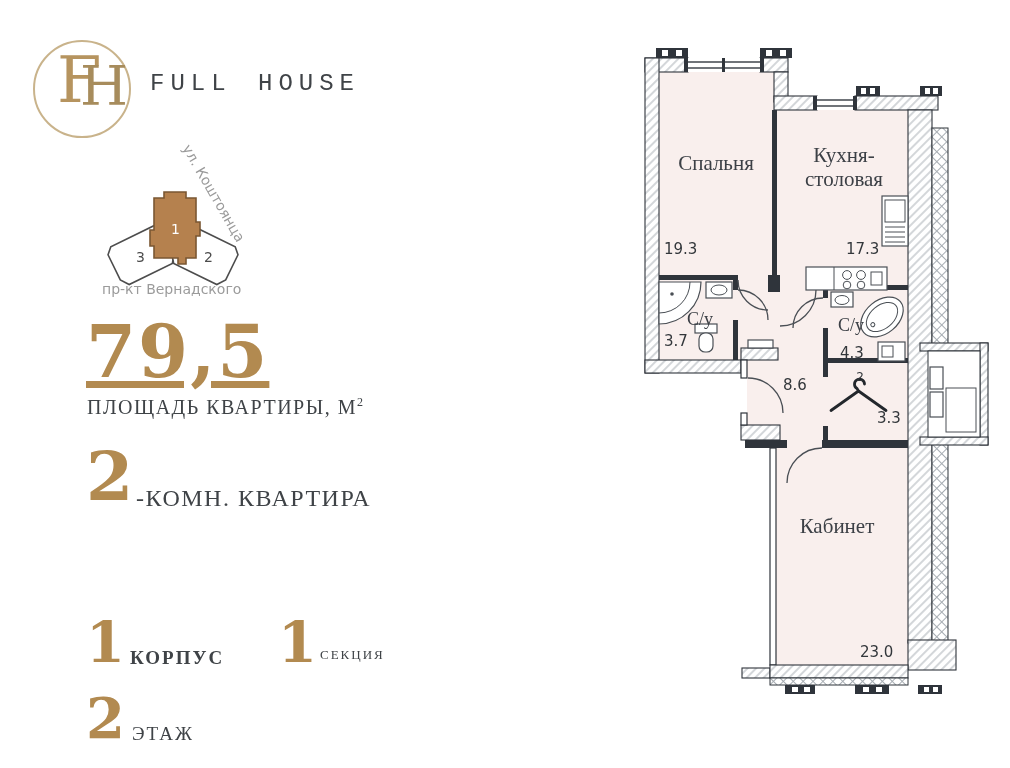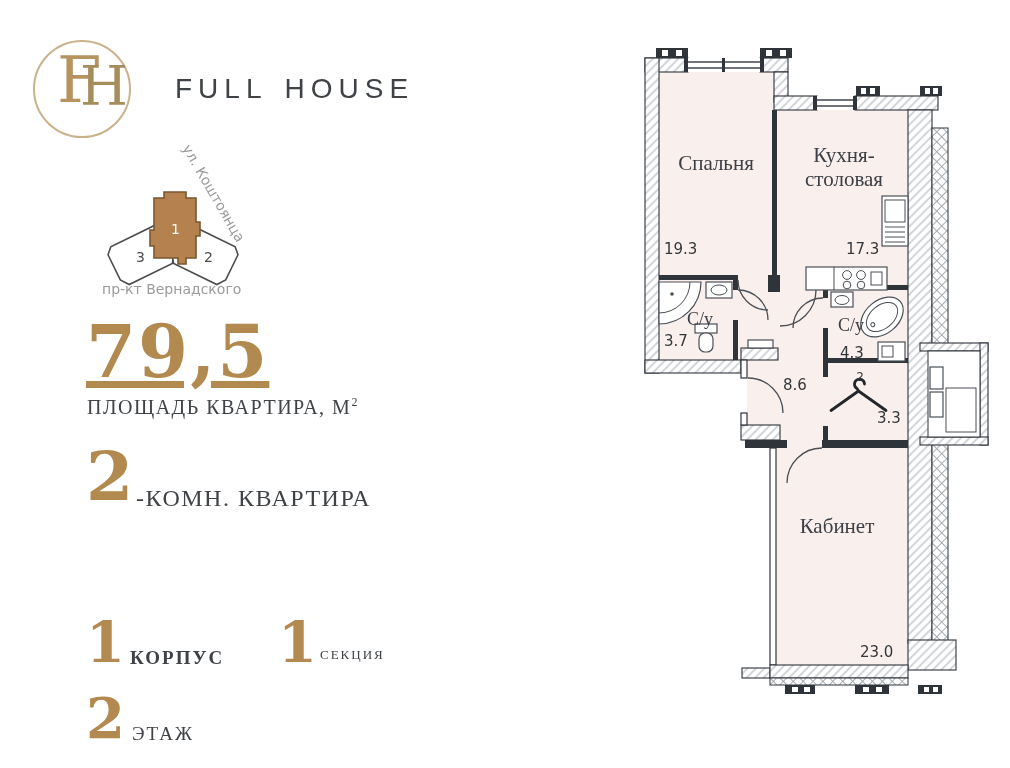--- a/index.html
+++ b/index.html
@@ -20,23 +20,23 @@
   
   .logo-circle{
     left:33px;top:40px;width:94px;height:94px;border-radius:50%;
     border:2px solid #c9b38b;
   }
   .mono-f{position:absolute;left:22px;top:6px;font-family:"DejaVu Serif",serif;
     font-size:64px;line-height:1;color:#b6945f;}
   .mono-h{position:absolute;left:45px;top:17px;font-family:"DejaVu Serif",serif;
     font-size:55px;line-height:1;color:#a78c5c;}
   .wordmark{
-    left:150px;top:64px;font-family:Liberation Sans, sans-serif;
-    font-size:40px;line-height:1;color:var(--text-dark);
-    font-variant:small-caps;text-transform:lowercase;letter-spacing:6px;white-space:nowrap;margin-left:25px;
+    left:150px;top:64px;font-family:Liberation Mono, monospace;
+    font-size:34px;line-height:1;color:var(--text-dark);
+    font-variant:small-caps;text-transform:lowercase;letter-spacing:6px;white-space:nowrap;
   }
 
   
   .siteplan{left:80px;top:142px;}
   .st-street{font-family:"DejaVu Sans",sans-serif;font-size:14px;fill:var(--text-gray);}
   .st-b{fill:#ffffff;stroke:#4d4d4d;stroke-width:1.6;}
   .st-b1{fill:var(--building-brown);stroke:#7a5733;stroke-width:1.6;}
   .st-num{font-family:"DejaVu Sans",sans-serif;font-size:14px;fill:#4c4c4c;}
   .st-num1{fill:#ffffff;}
 
@@ -93,21 +93,21 @@
   </g>
   <path class="st-b1" d="M74,56 h10 v-6 h22 v6 h10 v24 h4 v14 h-4 v22 h-10 v6 h-8 v-6 h-24 v-12 h-4 v-16 h4 Z"></path>
   <text class="st-num st-num1" x="91" y="92">1</text>
   <text class="st-num" x="56" y="120">3</text>
   <text class="st-num" x="124" y="120">2</text>
   <text class="st-street" x="22" y="152">пр-кт Вернадского</text>
 </svg>
 
 <div class="abs gold-num area-value">79,5</div>
 <div class="abs caps-label area-caption">
-  <span>ПЛОЩАДЬ КВАРТИРА, М</span><sup>2</sup>
+  <span>ПЛОЩАДЬ КВАРТИРЫ, М</span><sup>2</sup>
 </div>
 
 <div class="abs gold-num rooms-num">2</div>
 <div class="abs caps-label rooms-label">-КОМН. КВАРТИРА</div>
 
 <div class="abs gold-num korpus-num">1</div>
 <div class="abs caps-label korpus-label">КОРПУС</div>
 
 <div class="abs gold-num sekciya-num">1</div>
 <div class="abs caps-label sekciya-label">СЕКЦИЯ</div>

